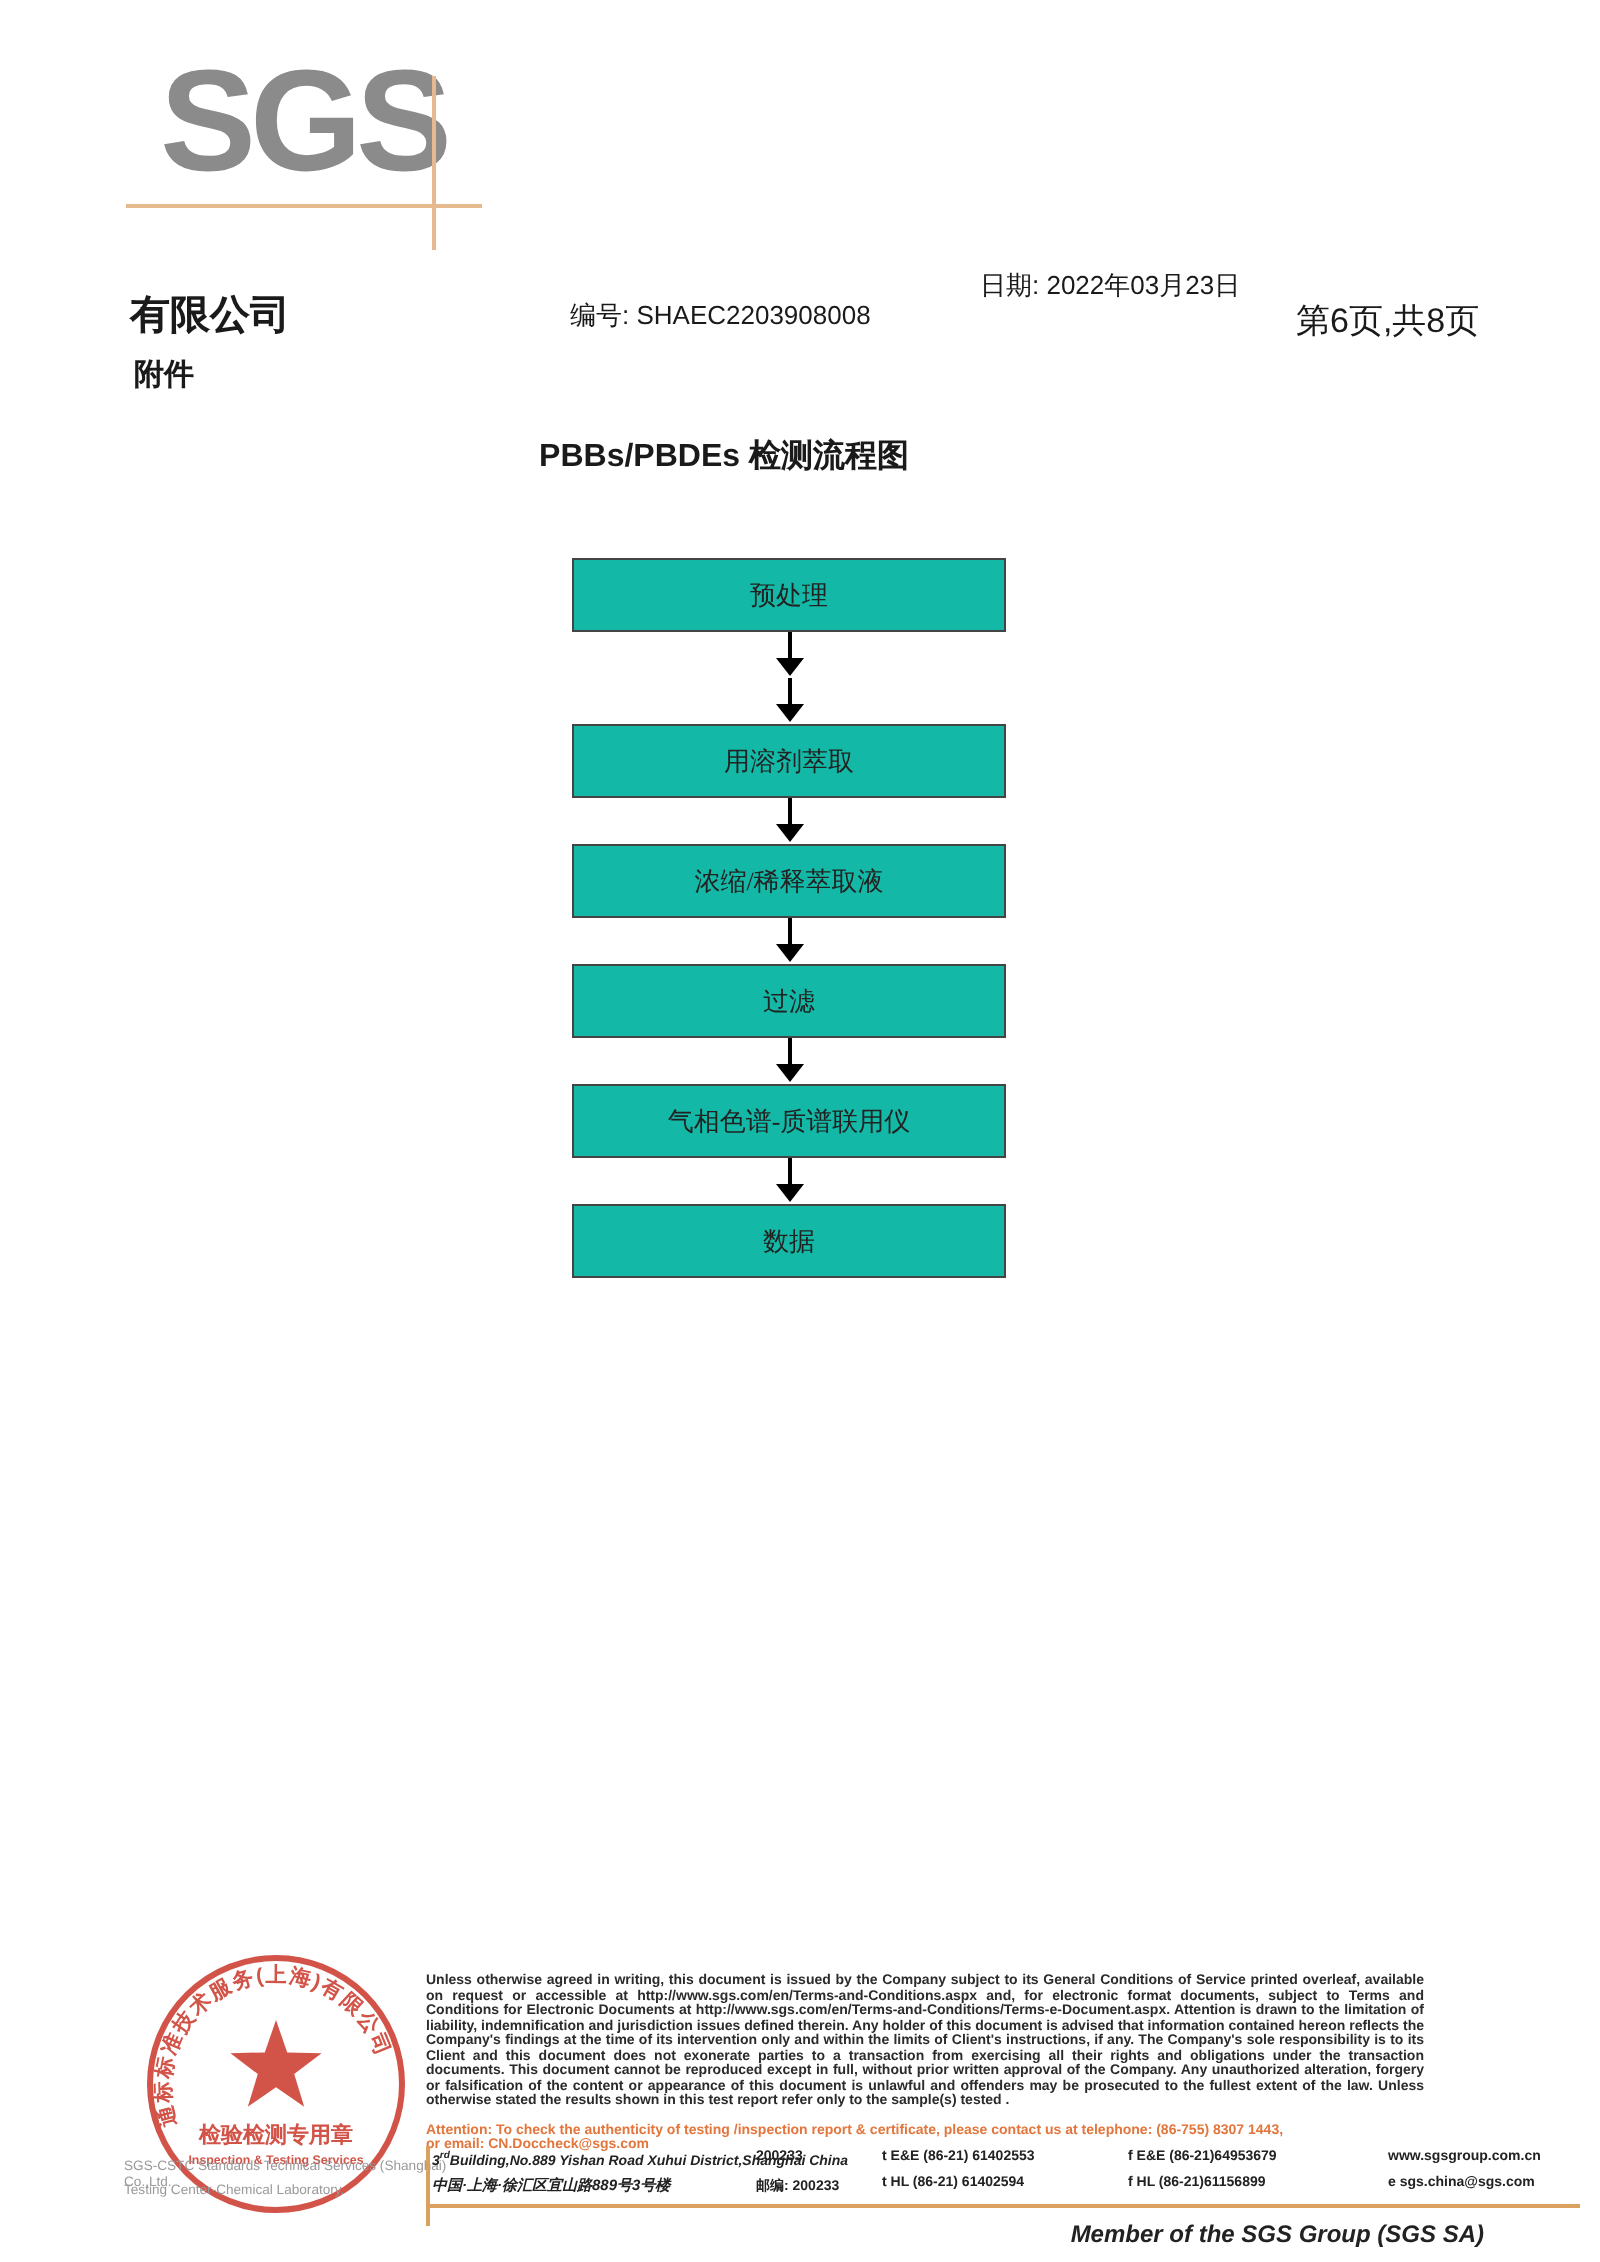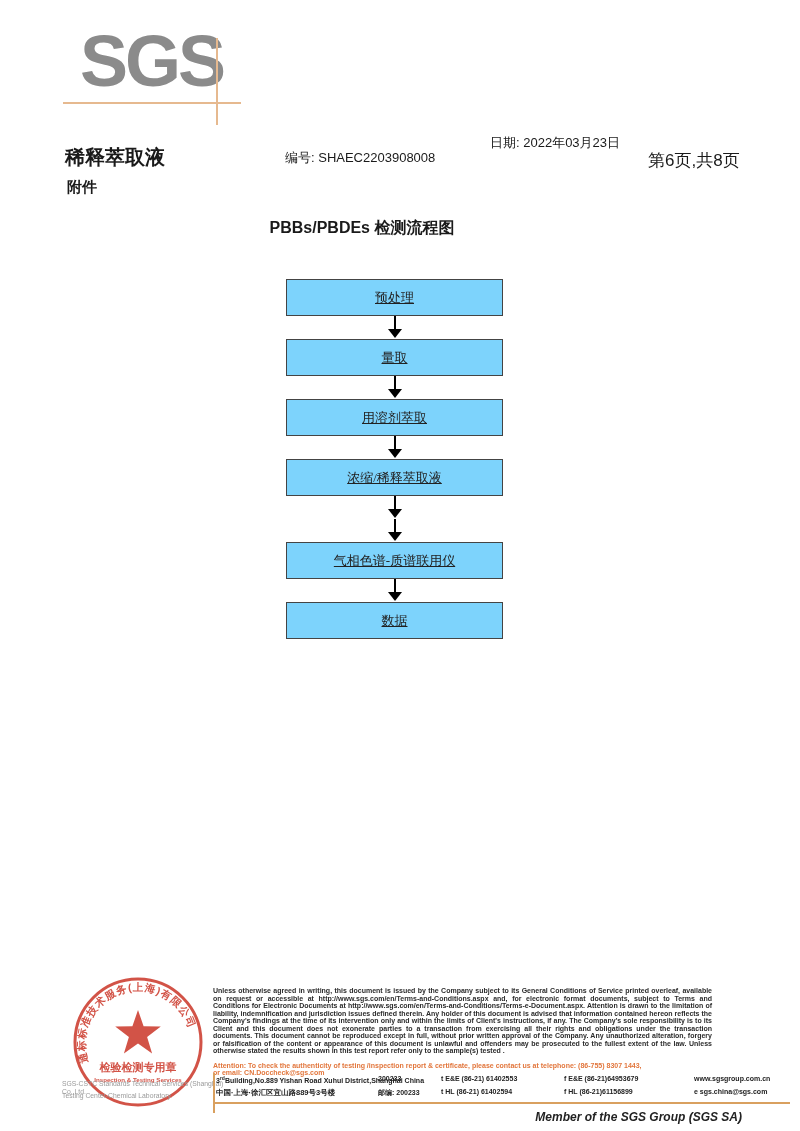--- a/index.html
+++ b/index.html
@@ -19,85 +19,85 @@
   .hdr-page{position:absolute;left:648px;top:149px;font-size:17px;}
   .attachment{position:absolute;left:67px;top:178px;font-size:15px;font-weight:bold;}
 
   
   .fc-title{position:absolute;left:0;top:218px;width:724px;text-align:center;
     font-size:16px;font-weight:bold;}
   .flowchart{position:absolute;left:286px;top:279px;width:217px;display:flex;
     flex-direction:column;align-items:center;}
   .fc-box{width:215px;height:35px;border:1px solid #444;display:flex;align-items:center;
     justify-content:center;font-size:13px;font-family:"Liberation Serif","DejaVu Serif",serif;
-    color:#222;background:#7dd3fc;text-decoration:underline;}
+    color:#222;background:#14b8a6;}
   .fc-arrow{height:23px;width:14px;position:relative;}
   .fc-arrow .shaft{position:absolute;left:6px;top:0;width:2.4px;height:15px;background:#000;}
   .fc-arrow .head{position:absolute;left:0;top:13px;width:0;height:0;
     border-left:7px solid transparent;border-right:7px solid transparent;border-top:9px solid #000;}
 
   
   .stamp{position:absolute;left:68px;top:972px;width:140px;height:140px;opacity:.92;}
   .stamp-co-line{position:absolute;color:#9a9a9a;font-size:6.8px;line-height:8px;width:170px;}
   .stamp-co-1{left:62px;top:1080px;}
   .stamp-co-2{left:62px;top:1092px;}
 
   
   .disclaimer{position:absolute;left:213px;top:987px;width:499px;font-size:7px;
     line-height:7.5px;font-weight:600;color:#2b2b2b;text-align:justify;}
   .attention{position:absolute;left:213px;top:1062px;width:499px;font-size:7px;
     line-height:7.4px;font-weight:700;color:#e2763c;}
   .addr-block{position:absolute;left:216px;top:1075px;width:575px;font-size:7px;color:#222;}
   .addr-row{position:relative;height:13px;}
   .addr-cell{position:absolute;top:0;white-space:nowrap;font-weight:600;}
-  .c1{left:0;} .c2{left:162px;} .c3{left:225px;} .c4{left:348px;} .c5{left:478px;}
+  .c1{left:0;font-style:italic;} .c2{left:162px;} .c3{left:225px;} .c4{left:348px;} .c5{left:478px;}
   .cn-row .c1{font-size:7.5px;}
   sup{font-size:5px;}
   .foot-vline{position:absolute;left:213px;top:1073px;width:2px;height:40px;background:#d9a05f;}
   .foot-hline{position:absolute;left:213px;top:1102px;width:577px;height:2px;background:#d9a05f;}
   .member{position:absolute;right:58px;top:1110px;font-size:12px;font-weight:bold;color:#222;font-style:italic;}
 </style>
 </head>
 <body>
 
 <div class="page">
 
   <div class="logo-text">SGS</div>
   <div class="hline"></div>
   <div class="vline"></div>
 
-  <div class="report-title">稀释萃取液</div>
+  <div class="report-title">有限公司</div>
   <div class="hdr-no">编号: SHAEC2203908008</div>
   <div class="hdr-date">日期: 2022年03月23日</div>
   <div class="hdr-page">第6页,共8页</div>
   <div class="attachment">附件</div>
 
   <div class="fc-title">PBBs/PBDEs 检测流程图</div>
 
   <div class="flowchart">
     <div class="fc-box">预处理</div>
     <div class="fc-arrow">
         <span class="shaft"></span>
         <span class="head"></span>
       </div>
-    <div class="fc-box">量取</div>
     <div class="fc-arrow">
         <span class="shaft"></span>
         <span class="head"></span>
       </div>
     <div class="fc-box">用溶剂萃取</div>
     <div class="fc-arrow">
         <span class="shaft"></span>
         <span class="head"></span>
       </div>
     <div class="fc-box">浓缩/稀释萃取液</div>
     <div class="fc-arrow">
         <span class="shaft"></span>
         <span class="head"></span>
       </div>
+    <div class="fc-box">过滤</div>
     <div class="fc-arrow">
         <span class="shaft"></span>
         <span class="head"></span>
       </div>
     <div class="fc-box">气相色谱-质谱联用仪</div>
     <div class="fc-arrow">
         <span class="shaft"></span>
         <span class="head"></span>
       </div>
     <div class="fc-box">数据</div>

